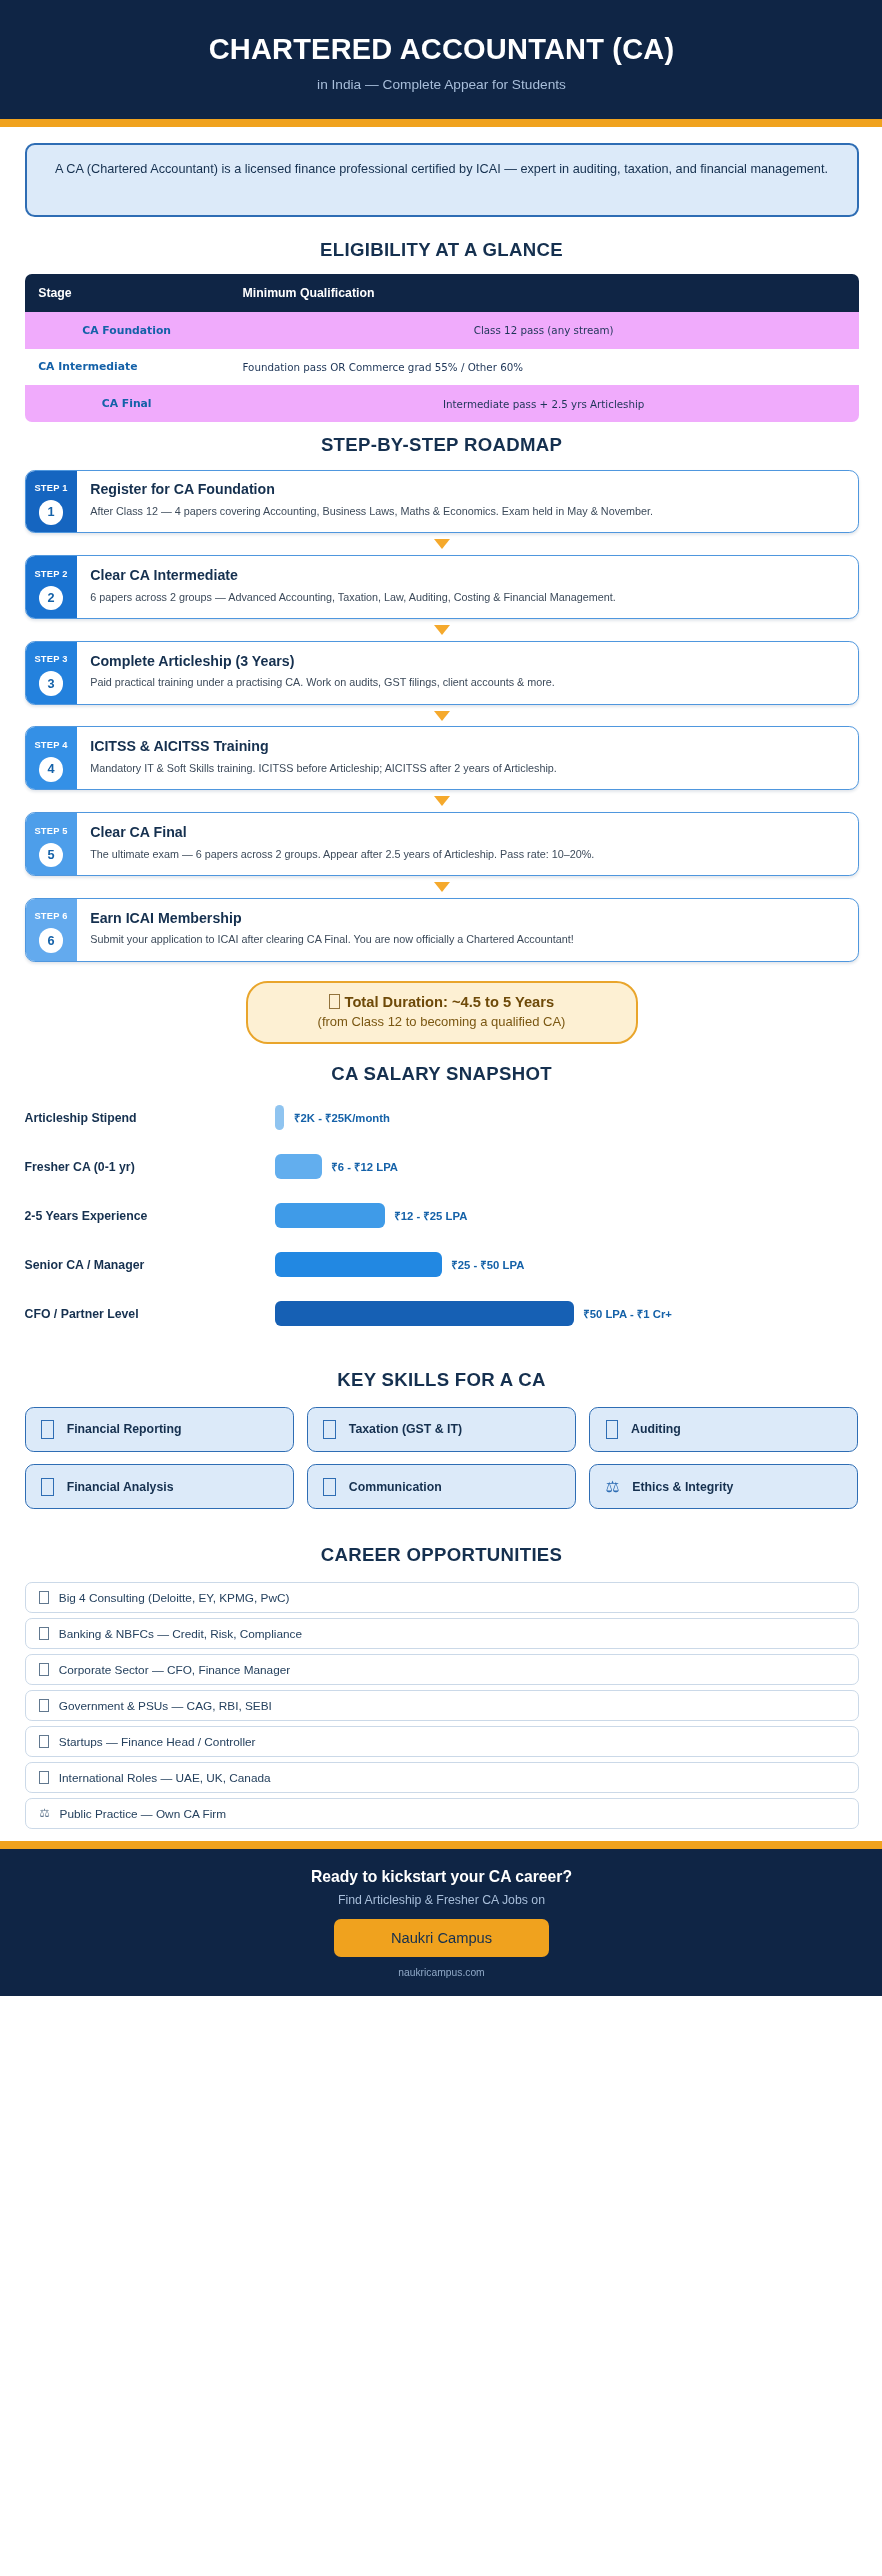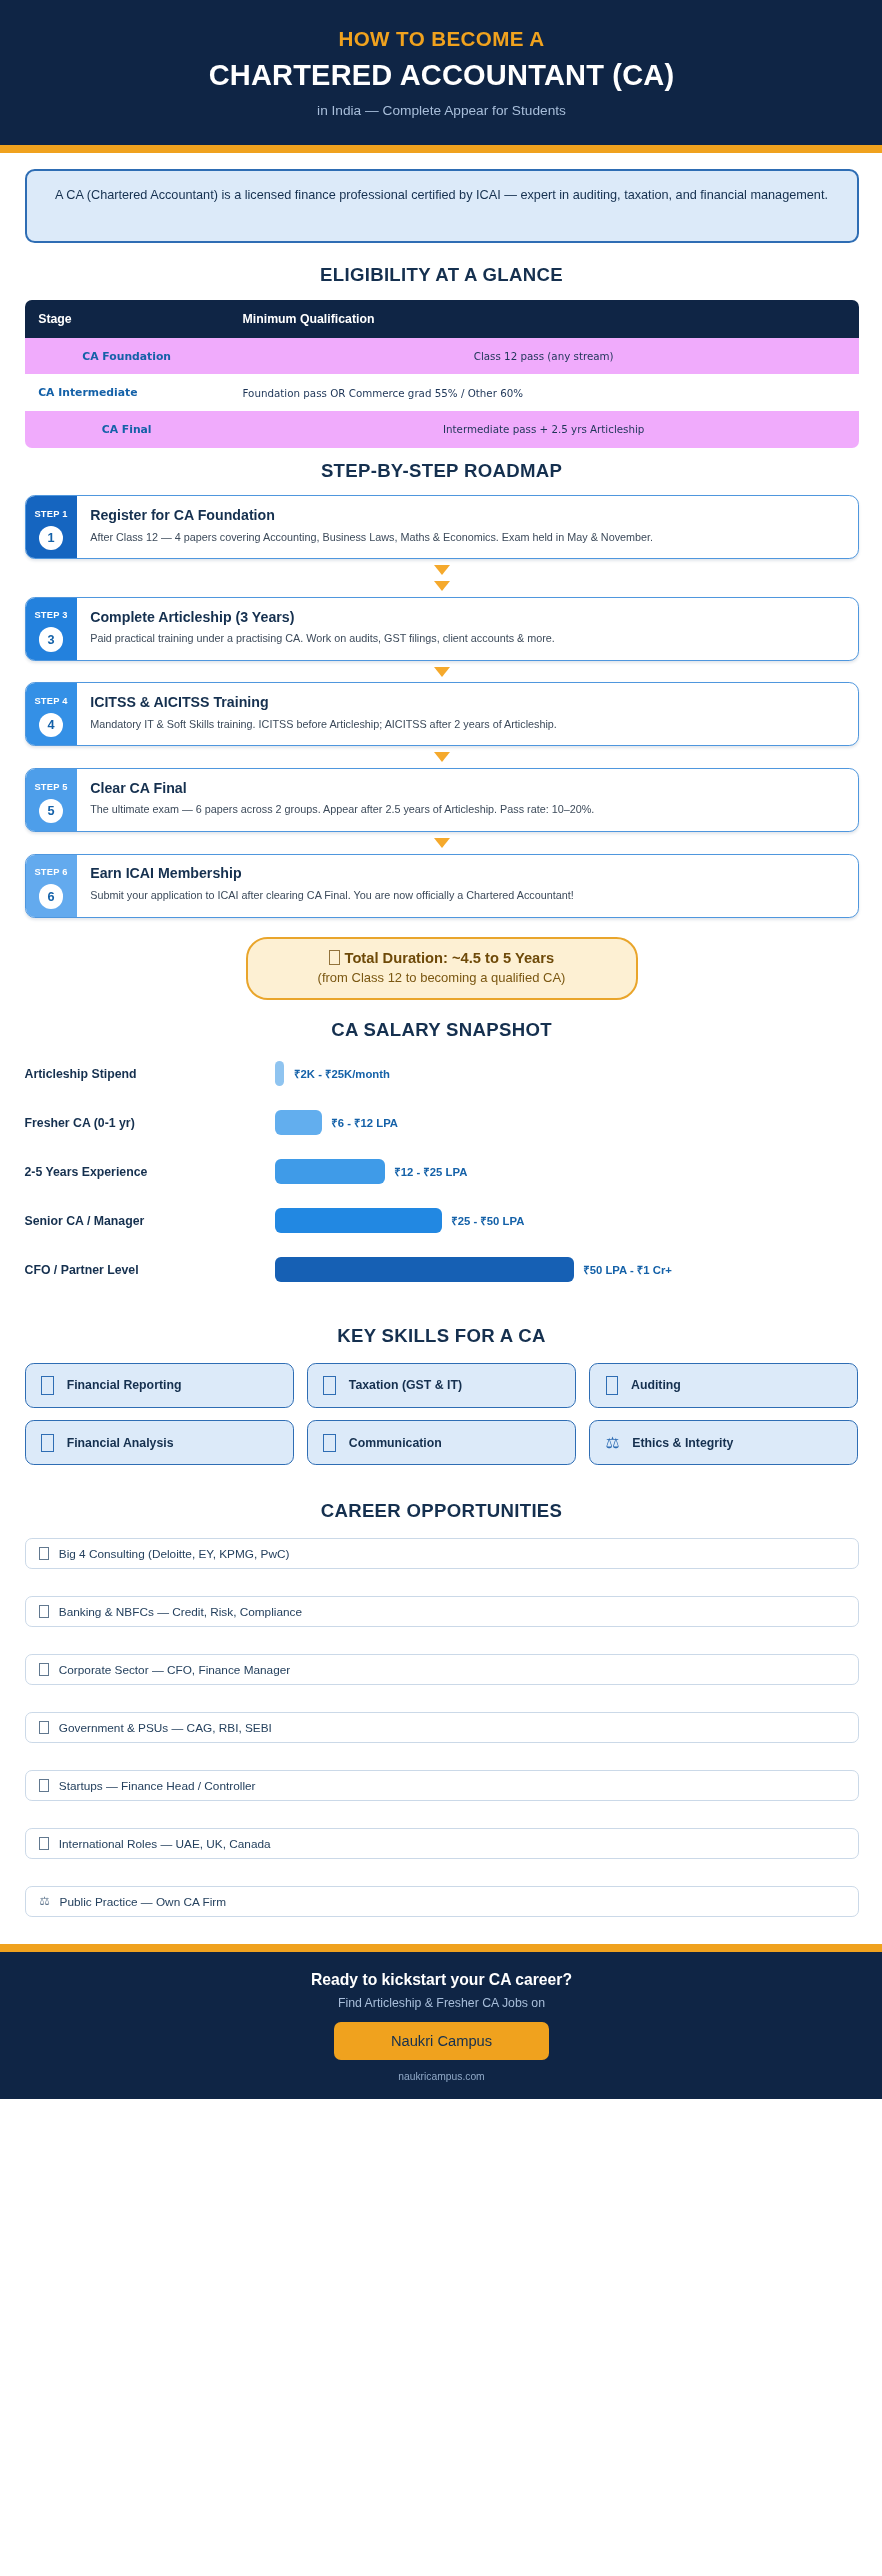--- a/index.html
+++ b/index.html
@@ -279,21 +279,21 @@
   
   .careers-wrap { margin: 0 24.5px; }
   .career-item {
     border: 1px solid #CBD9E8;
     border-radius: 6.9px;
     background: #ffffff;
     height: 29px;
     display: flex;
     align-items: center;
     padding: 0 13.7px;
-    margin-bottom: 27px;
+    margin-bottom: 5px;
   }
   .career-icon {
     display: inline-block;
     width: 7.8px;
     height: 11.8px;
     border: 1px solid #3A5673;
     margin-right: 9.8px;
     flex: 0 0 auto;
     opacity: 0.8;
   }
@@ -344,21 +344,20 @@
     font-size: 10.3px;
     margin-top: 10.8px;
   }
 </style>
 </head>
 <body>
 
 <div id="page">
 
   <div class="header">
-    <div class="header-kicker">HOW TO BECOME A</div>
     <div class="header-title">CHARTERED ACCOUNTANT (CA)</div>
     <div class="header-sub">in India — Complete Appear for Students</div>
   </div>
   <div class="gold-bar"></div>
 
   <div class="intro-wrap">
     <div class="intro-box">
       <div class="intro-text">A CA (Chartered Accountant) is a licensed finance professional certified by ICAI — expert in auditing, taxation, and financial management.</div>
     </div>
   </div>
@@ -400,20 +399,30 @@
           <div class="step-rail-label">STEP 1</div>
           <div class="step-rail-num">1</div>
         </div>
         <div class="step-body">
           <div class="step-title">Register for CA Foundation</div>
           <div class="step-desc">After Class 12 — 4 papers covering Accounting, Business Laws, Maths &amp; Economics. Exam held in May &amp; November.</div>
         </div>
       </div>
       <div class="arrow-down"></div>
 
+      <div class="step-card">
+        <div class="step-rail" style="background:#1A73D1;">
+          <div class="step-rail-label">STEP 2</div>
+          <div class="step-rail-num">2</div>
+        </div>
+        <div class="step-body">
+          <div class="step-title">Clear CA Intermediate</div>
+          <div class="step-desc">6 papers across 2 groups — Advanced Accounting, Taxation, Law, Auditing, Costing &amp; Financial Management.</div>
+        </div>
+      </div>
       <div class="arrow-down"></div>
 
       <div class="step-card">
         <div class="step-rail" style="background:#2381DD;">
           <div class="step-rail-label">STEP 3</div>
           <div class="step-rail-num">3</div>
         </div>
         <div class="step-body">
           <div class="step-title">Complete Articleship (3 Years)</div>
           <div class="step-desc">Paid practical training under a practising CA. Work on audits, GST filings, client accounts &amp; more.</div>

